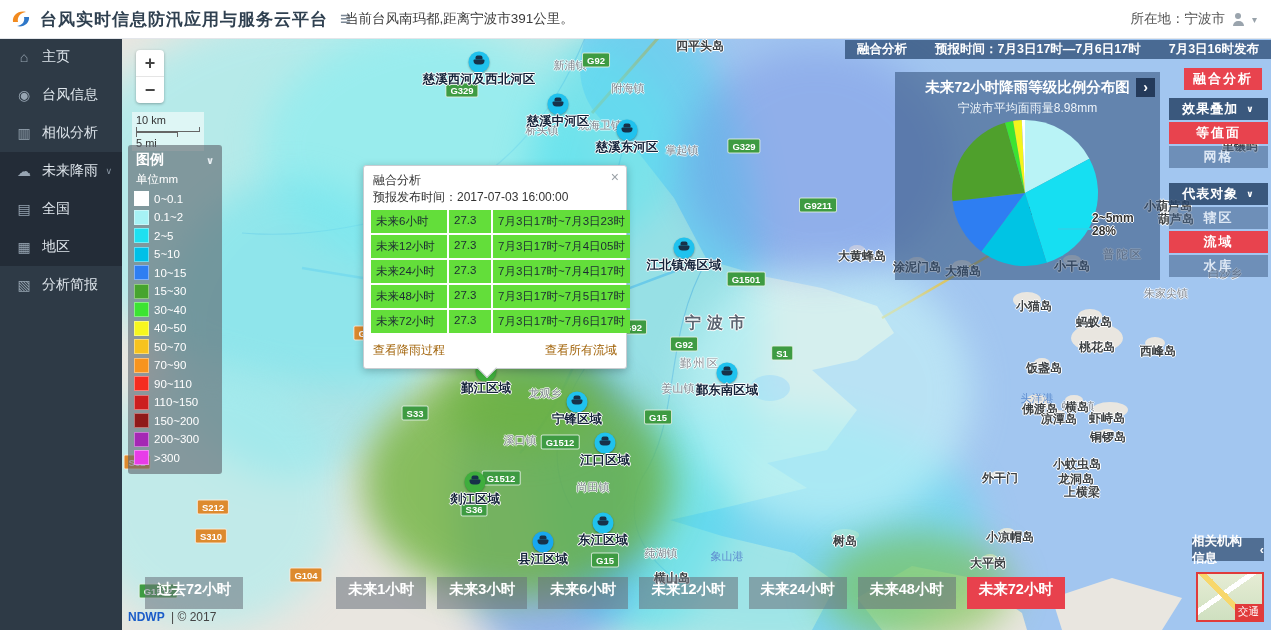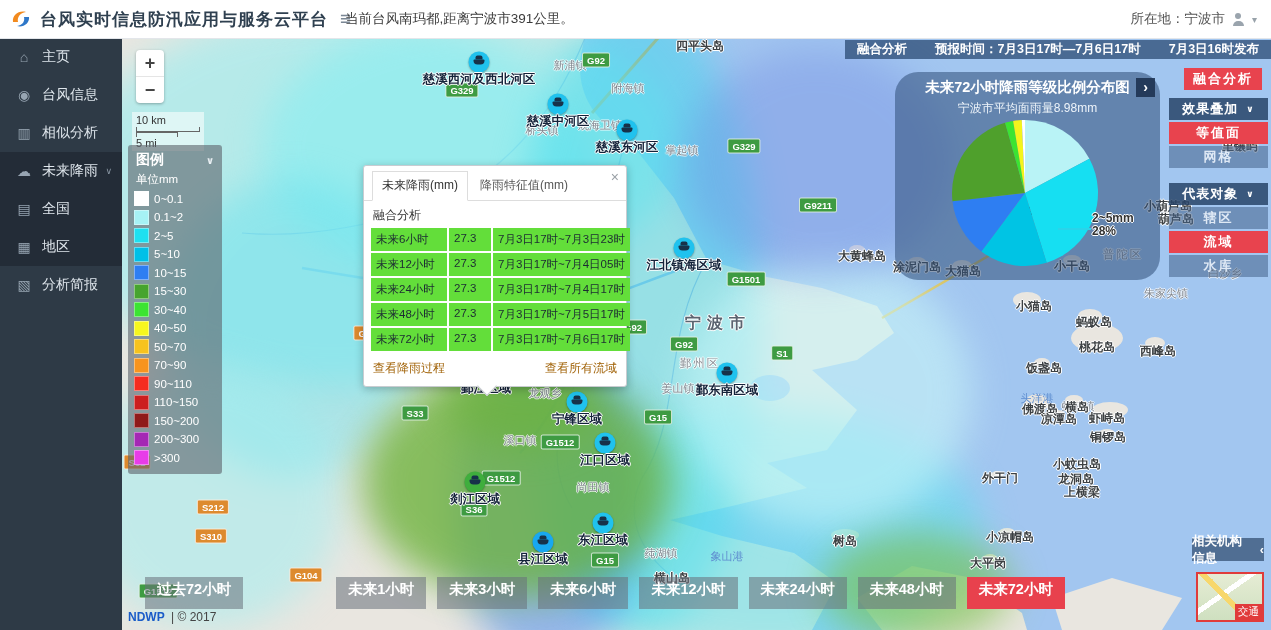--- a/index.html
+++ b/index.html
@@ -74,21 +74,21 @@
   .lg-chev{font-size:10px;color:#e8eef2;}
   .lg-unit{font-size:11.5px;margin:0 0 4px 2px;}
   .lg-row{display:flex;align-items:center;gap:5px;margin-bottom:3.5px;}
   .lg-sw{width:13px;height:13px;flex:none;border:1px solid rgba(255,255,255,.4);}
   .lg-txt{font-size:11.5px;}
   
   .infobar{position:absolute;left:723px;right:0;top:2px;height:19px;z-index:6;background:rgba(47,79,120,.78);
            display:flex;align-items:center;justify-content:space-between;padding:0 12px;color:#fff;
            font-size:12.5px;font-weight:bold;}
   
-  .piepanel{position:absolute;left:773px;top:34px;width:265px;height:208px;z-index:6;background:rgba(47,79,120,.55);border-radius:23px;}
+  .piepanel{position:absolute;left:773px;top:34px;width:265px;height:208px;z-index:6;background:rgba(47,79,120,.55);}
   .pp-title{text-align:center;color:#fff;font-size:14.5px;font-weight:bold;margin-top:6px;}
   .pp-sub{text-align:center;color:#eef4fa;font-size:12px;margin-top:3px;}
   .pp-expand{position:absolute;right:5px;top:6px;width:19px;height:19px;background:rgba(25,45,75,.85);color:#fff;
              text-align:center;line-height:18px;font-size:14px;font-weight:bold;cursor:pointer;}
   .pp-svg{position:absolute;left:55px;top:46px;}
   .pp-callout{position:absolute;left:197px;top:140px;font-size:12px;font-weight:bold;color:#333;line-height:13px;
               text-shadow:-1px 0 #fff,1px 0 #fff,0 -1px #fff,0 1px #fff;}
   .pp-leader{position:absolute;left:163px;top:156px;width:33px;height:2px;background:#2ad4ea;}
   
   .rctl{position:absolute;right:3px;top:30px;width:99px;z-index:7;display:flex;flex-direction:column;}
@@ -510,26 +510,23 @@
       <div class="ttab active">未来72小时</div>
     </div>
 
   <div class="copyright">
     <span class="cr-brand">NDWP</span>
     <span class="cr-suffix">| © 2017</span>
   </div>
 
   <div class="popup">
     <span class="pop-close">×</span>
-    <div class="pop-tabs">
-      <span class="pop-tab active">未来降雨(mm)</span>
-      <span class="pop-tab">降雨特征值(mm)</span>
-    </div>
     <div class="pop-head">
       <div>融合分析</div>
+      <div>预报发布时间：2017-07-03 16:00:00</div>
     </div>
     <div class="pop-table" id="pop-table">
         <div class="prow">
           <div>未来6小时</div>
           <div>27.3</div>
           <div>7月3日17时~7月3日23时</div>
         </div>
         <div class="prow">
           <div>未来12小时</div>
           <div>27.3</div>

